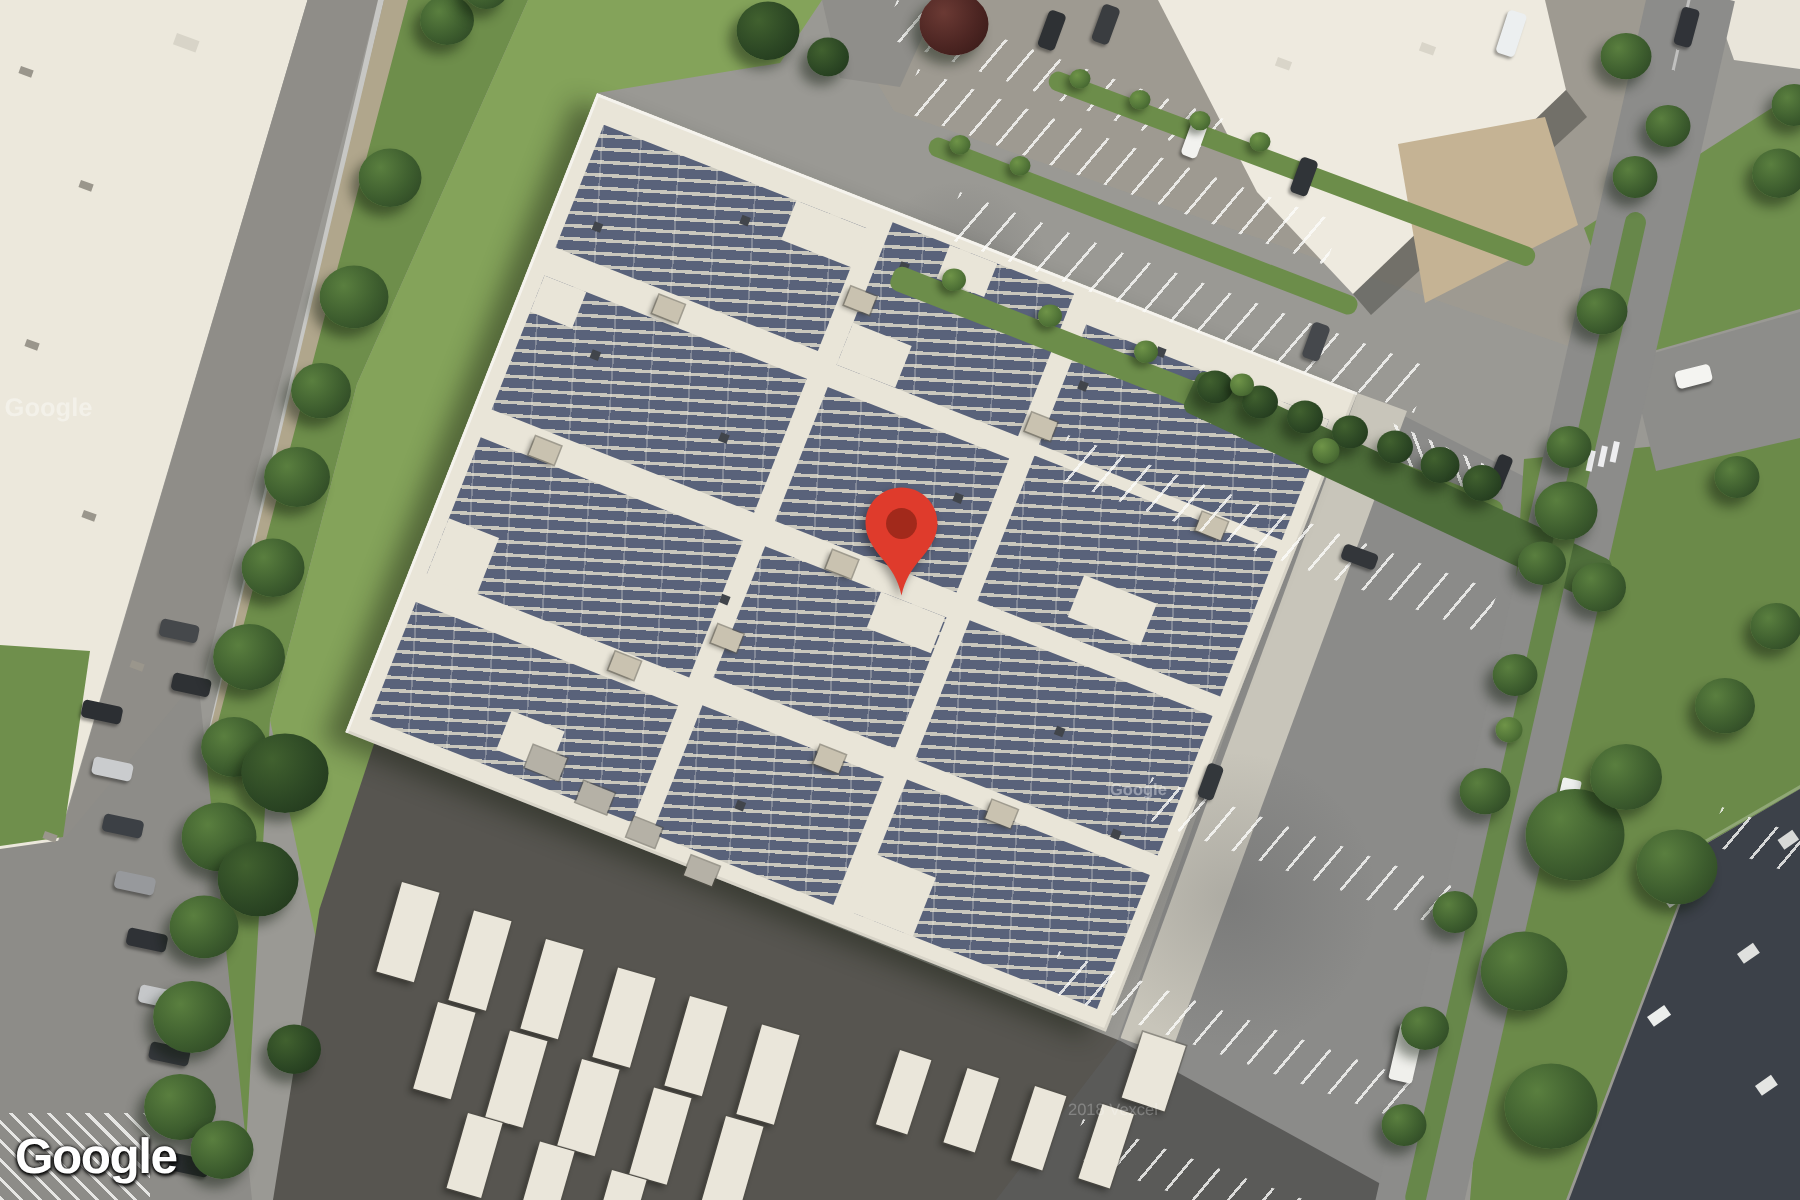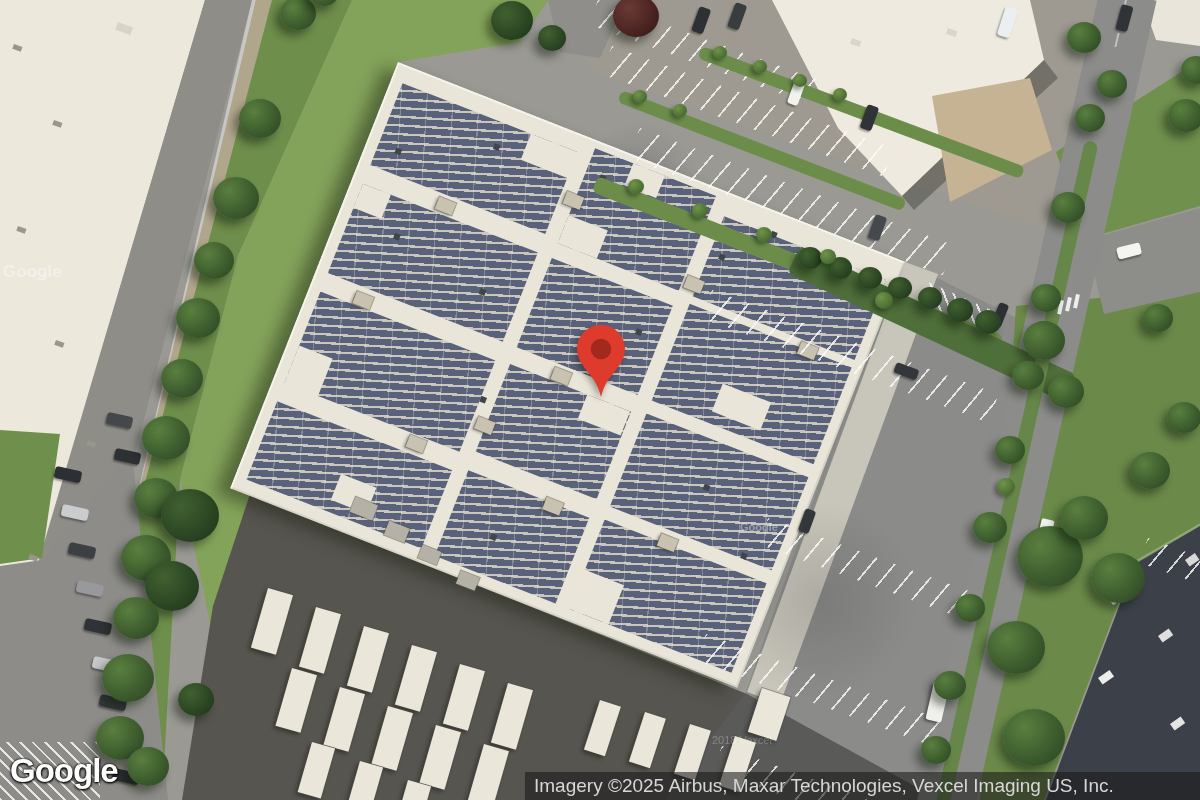--- a/index.html
+++ b/index.html
@@ -251,16 +251,13 @@
   <span id="wm-mid" class="wm">Google</span>
   <span id="wm-bot" class="wm">2018 Vexcel</span>
 
   <svg id="pin" viewBox="0 0 56 76">
     <path d="M28 1 C14.7 1 4 11.6 4 24.8 c0 9.8 5.7 17 11.9 24.6 C21 55.6 25.6 62 28 73 c2.4 -11 7 -17.4 12.1 -23.6 C46.3 41.8 52 34.6 52 24.8 C52 11.6 41.3 1 28 1 z" fill="#DF3B2C"></path>
     <circle cx="28" cy="25" r="10.3" fill="#A2291B"></circle>
   </svg>
 
   <div id="glogo">Google</div>
 
-  <div id="attr">
-    <span>Imagery ©2025 Airbus, Maxar Technologies, Vexcel Imaging US, Inc.</span>
-  </div>
 </div>
 
 </body></html>

